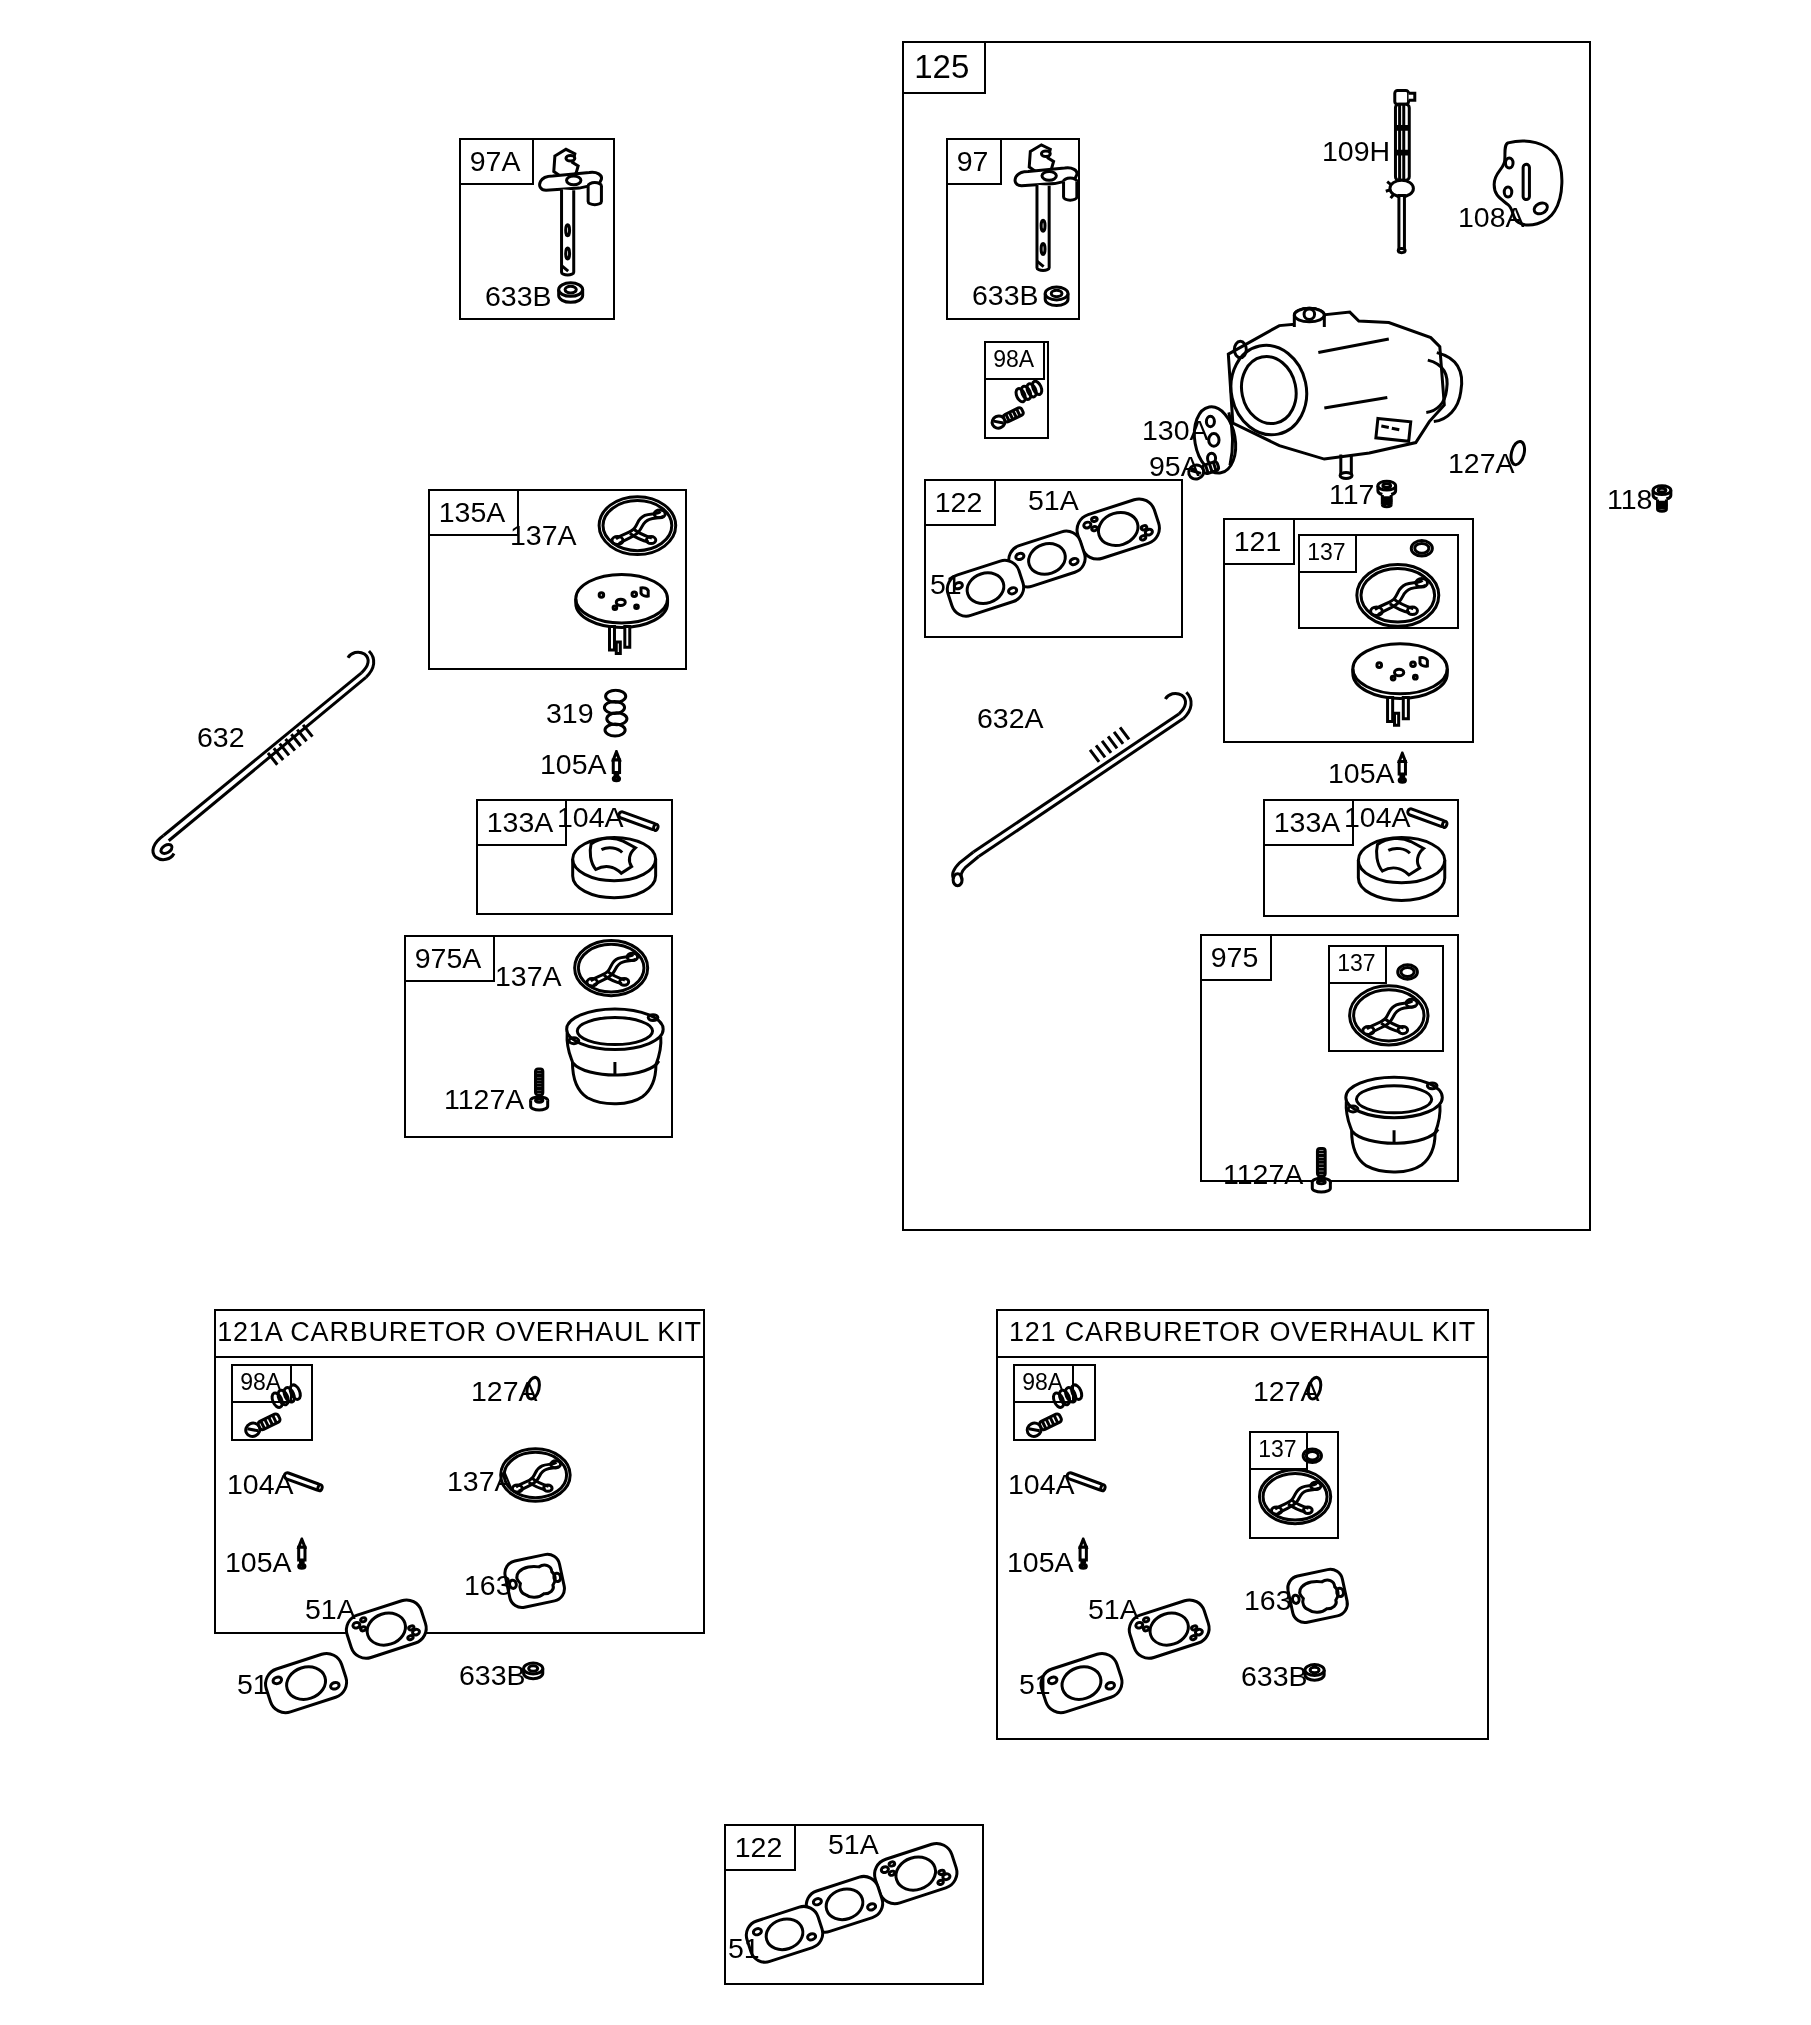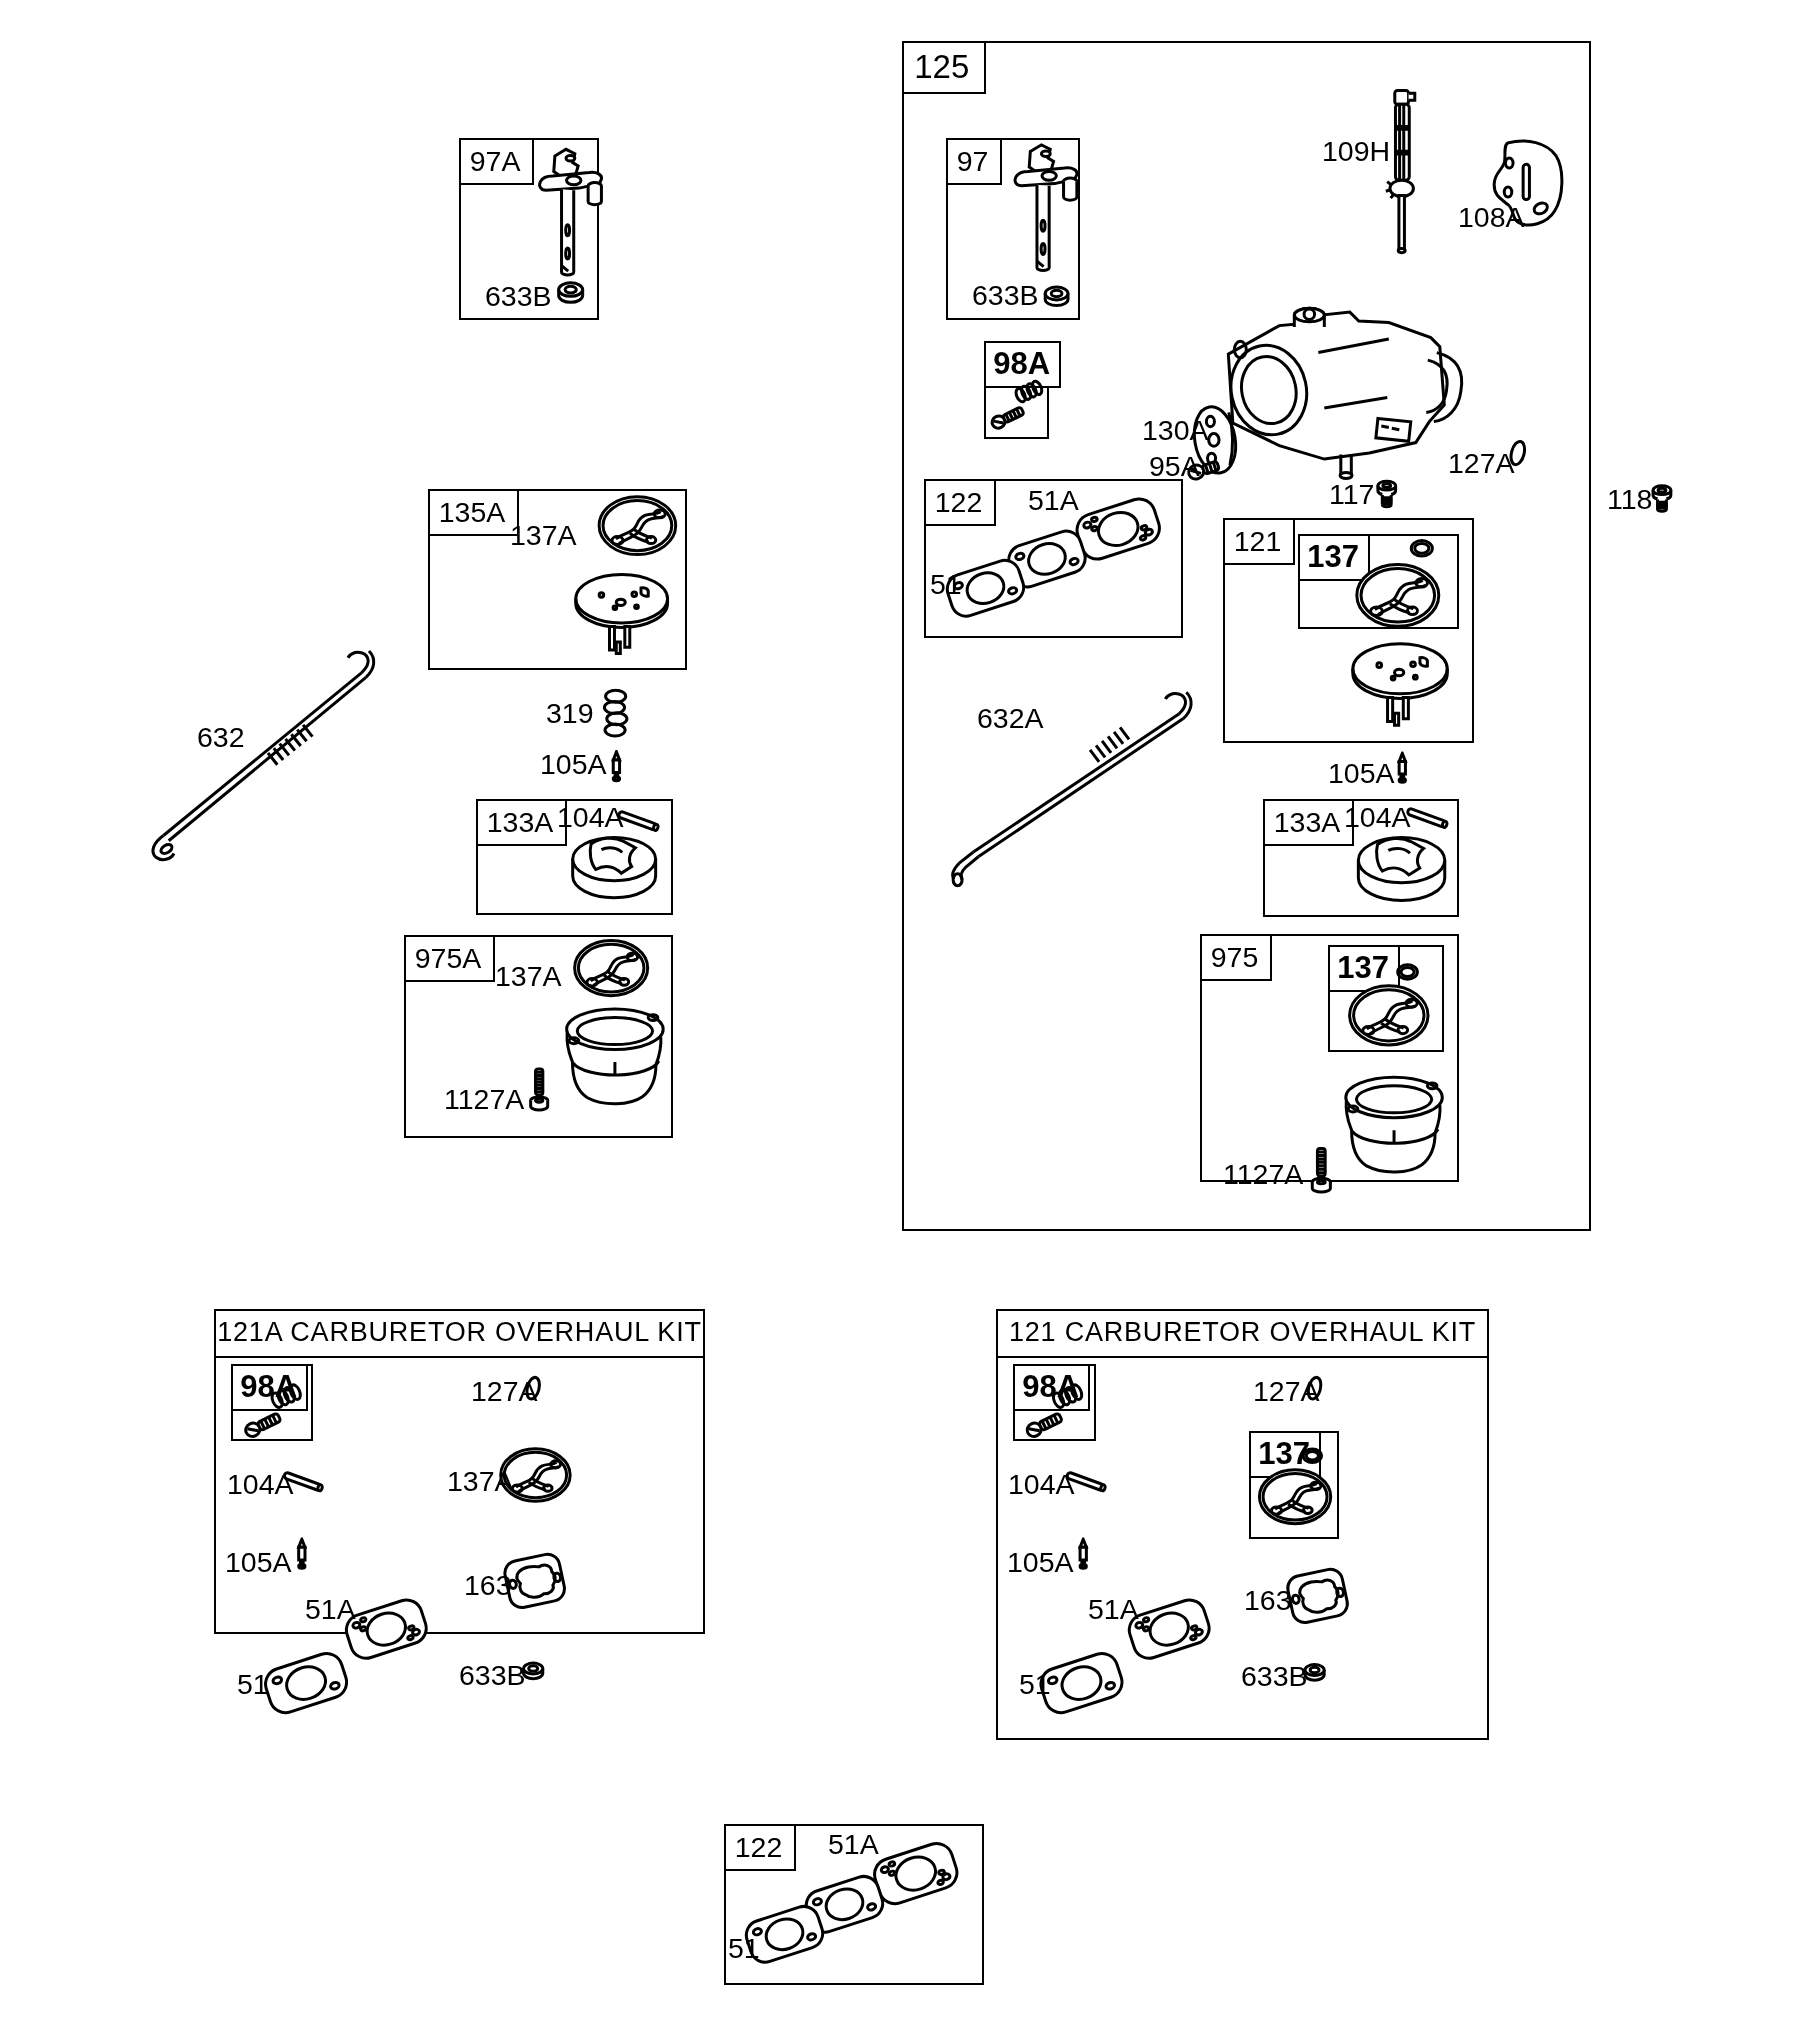--- a/index.html
+++ b/index.html
@@ -11,36 +11,36 @@
     font-family: "Liberation Sans", sans-serif;
     position: relative;
   }
   .gbox { position: absolute; border: 2.3px solid #000; background: transparent; }
   .tag {
     position: absolute; left: -2.3px; top: -2.3px;
     border: 2.3px solid #000; background: #fff;
     font-size: 28.5px; line-height: 1; padding: 6.8px 12px 8.3px 9px;
     white-space: nowrap;
   }
-  .tag.sm { font-size: 31px; padding: 5.3px 9px 6.8px 7.5px; font-weight: bold; }
+  .tag.sm { font-size: 23px; padding: 5.3px 9px 6.8px 7.5px; }
   .tag.lg { font-size: 33px; padding: 6.8px 15px 9.8px 10.5px; }
   .kit-title {
     position: absolute; left: 0; top: 0; width: 100%;
     border-bottom: 2.3px solid #000; background: #fff;
     text-align: center; font-size: 27px; line-height: 1;
     padding: 8.3px 0 9.8px; letter-spacing: 0.8px; white-space: nowrap;
   }
   .callout { position: absolute; font-size: 28.5px; line-height: 1; white-space: nowrap; }
   svg.glyphs { position: absolute; left: 0; top: 0; width: 1811px; height: 2025px; pointer-events: none; }
   .coil { stroke: #000; stroke-width: 20px; stroke-dasharray: 4 6; fill: none; }
 </style>
 </head>
 <body>
 
-<div class="gbox" style="left:459px;top:138px;width:140px;height:182px">
+<div class="gbox" style="left:459px;top:138px;width:156px;height:182px">
   <div class="tag">97A</div>
 </div>
 
 <div class="gbox" style="left:902px;top:41px;width:689px;height:1190px">
   <div class="tag lg">125</div>
 </div>
 
 <div class="gbox" style="left:946px;top:138px;width:134px;height:182px">
   <div class="tag">97</div>
 </div>

